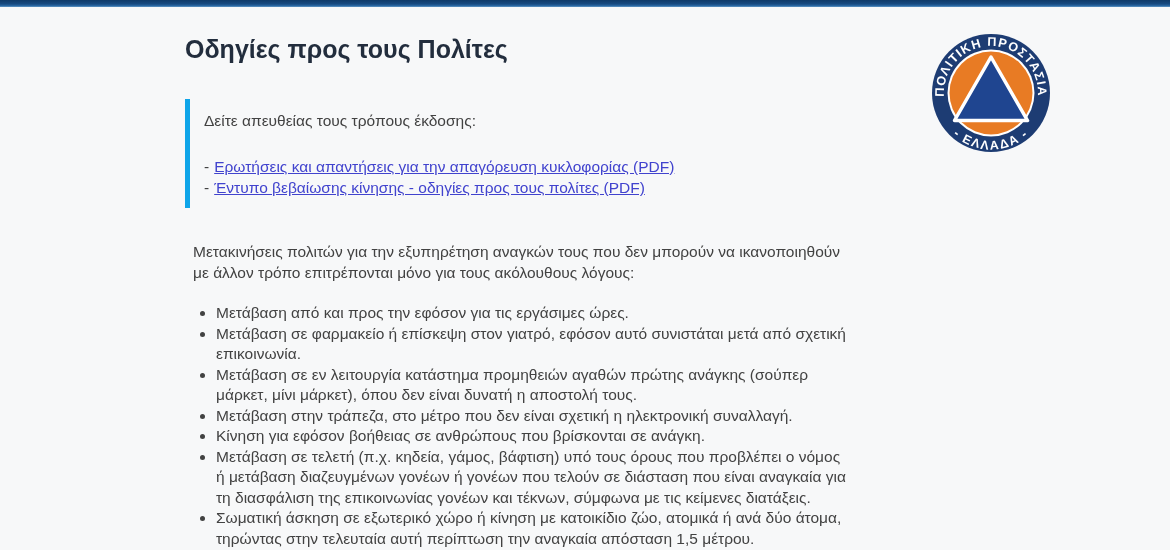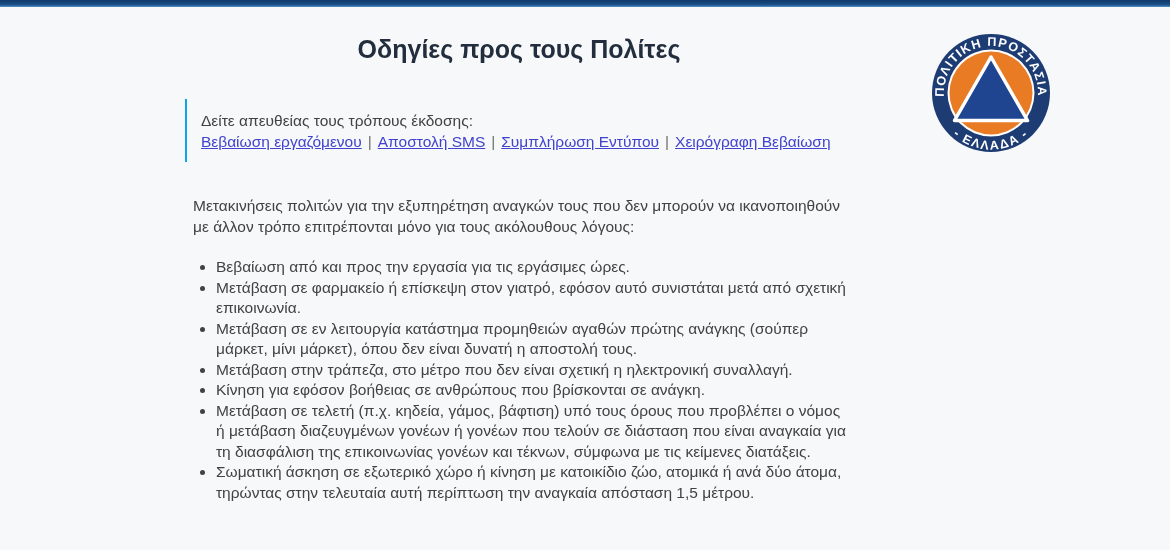--- a/index.html
+++ b/index.html
@@ -27,25 +27,24 @@
     left: 185px;
     top: 7px;
     width: 668px;
   }
   h1.page-title {
     margin: 26px 0 0 0;
     font-size: 25px;
     line-height: 32px;
     font-weight: bold;
     color: #222d3d;
-    text-align: center;
   }
   .infobox {
     margin-top: 34px;
-    border-left: 2px solid #0ea5e9;
+    border-left: 5px solid #0ea5e9;
     padding: 11px 0 10px 14px;
   }
   .infobox p {
     margin: 0;
     font-size: 15.5px;
     line-height: 21px;
   }
   .links-row { margin-top: 5px; }
   a.doc-link {
     color: #4143ce;
@@ -100,28 +99,31 @@
 </head>
 <body>
 
 <div class="topbar"></div>
 
 <div class="content">
   <h1 class="page-title">Οδηγίες προς τους Πολίτες</h1>
 
   <div class="infobox">
     <p>Δείτε απευθείας τους τρόπους έκδοσης:</p>
-    <p class="links-row"><a class="doc-link">Βεβαίωση εργαζόμενου</a><span class="sep">|</span><a class="doc-link">Αποστολή SMS</a><span class="sep">|</span><a class="doc-link">Συμπλήρωση Εντύπου</a><span class="sep">|</span><a class="doc-link">Χειρόγραφη Βεβαίωση</a></p>
 
+    <div class="pdf-links">
+      <p class="pdf-row"><span class="dash">-</span><a class="doc-link">Ερωτήσεις και απαντήσεις για την απαγόρευση κυκλοφορίας (PDF)</a></p>
+      <p class="pdf-row"><span class="dash">-</span><a class="doc-link">Έντυπο βεβαίωσης κίνησης - οδηγίες προς τους πολίτες (PDF)</a></p>
+    </div>
   </div>
 
   <p class="intro-paragraph">Μετακινήσεις πολιτών για την εξυπηρέτηση αναγκών τους που δεν μπορούν να ικανοποιηθούν με άλλον τρόπο επιτρέπονται μόνο για τους ακόλουθους λόγους:</p>
 
   <ul class="reasons-list">
-    <li>Βεβαίωση από και προς την εργασία για τις εργάσιμες ώρες.</li>
+    <li>Μετάβαση από και προς την εφόσον για τις εργάσιμες ώρες.</li>
     <li>Μετάβαση σε φαρμακείο ή επίσκεψη στον γιατρό, εφόσον αυτό συνιστάται μετά από σχετική επικοινωνία.</li>
     <li>Μετάβαση σε εν λειτουργία κατάστημα προμηθειών αγαθών πρώτης ανάγκης (σούπερ μάρκετ, μίνι μάρκετ), όπου δεν είναι δυνατή η αποστολή τους.</li>
     <li>Μετάβαση στην τράπεζα, στο μέτρο που δεν είναι σχετική η ηλεκτρονική συναλλαγή.</li>
     <li>Κίνηση για εφόσον βοήθειας σε ανθρώπους που βρίσκονται σε ανάγκη.</li>
     <li>Μετάβαση σε τελετή (π.χ. κηδεία, γάμος, βάφτιση) υπό τους όρους που προβλέπει ο νόμος ή μετάβαση διαζευγμένων γονέων ή γονέων που τελούν σε διάσταση που είναι αναγκαία για τη διασφάλιση της επικοινωνίας γονέων και τέκνων, σύμφωνα με τις κείμενες διατάξεις.</li>
     <li>Σωματική άσκηση σε εξωτερικό χώρο ή κίνηση με κατοικίδιο ζώο, ατομικά ή ανά δύο άτομα, τηρώντας στην τελευταία αυτή περίπτωση την αναγκαία απόσταση 1,5 μέτρου.</li>
   </ul>
 </div>
 
 <div class="logo-wrap">

